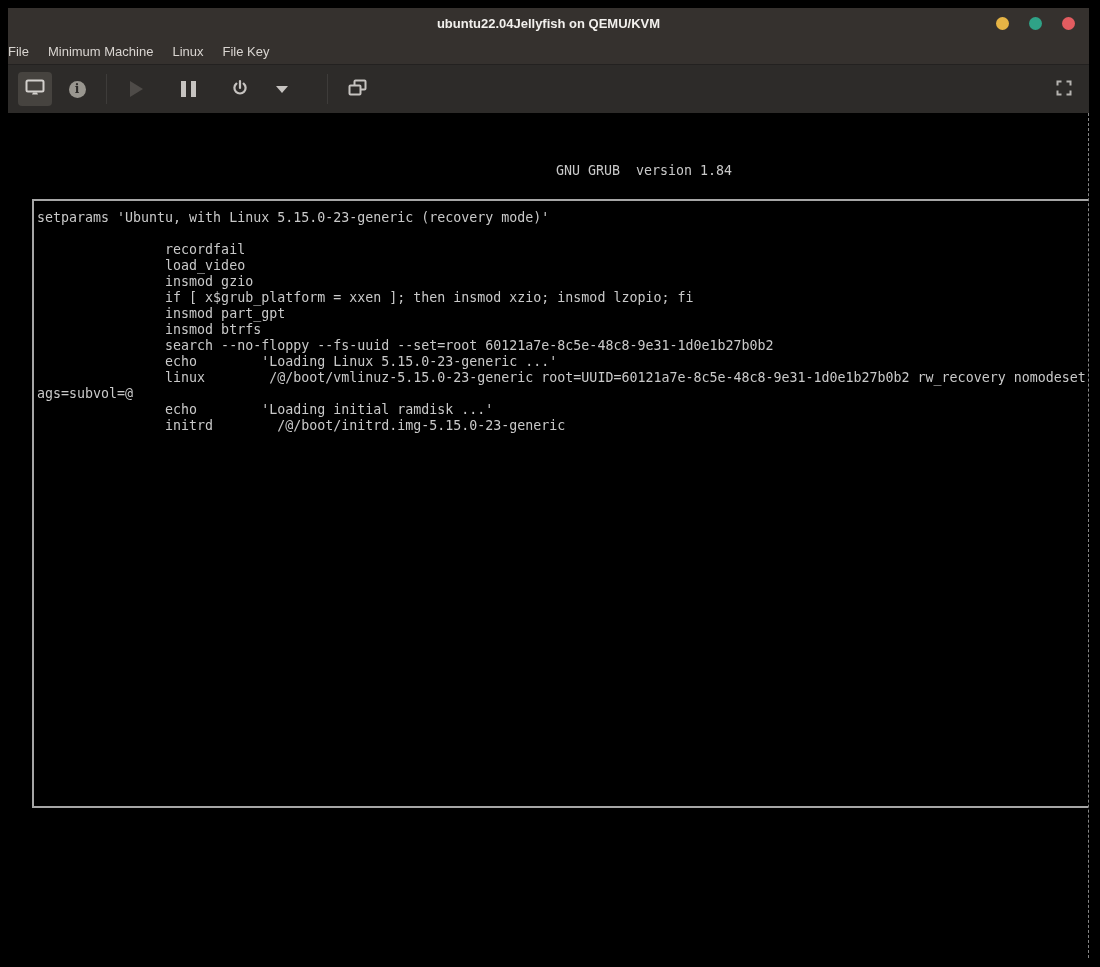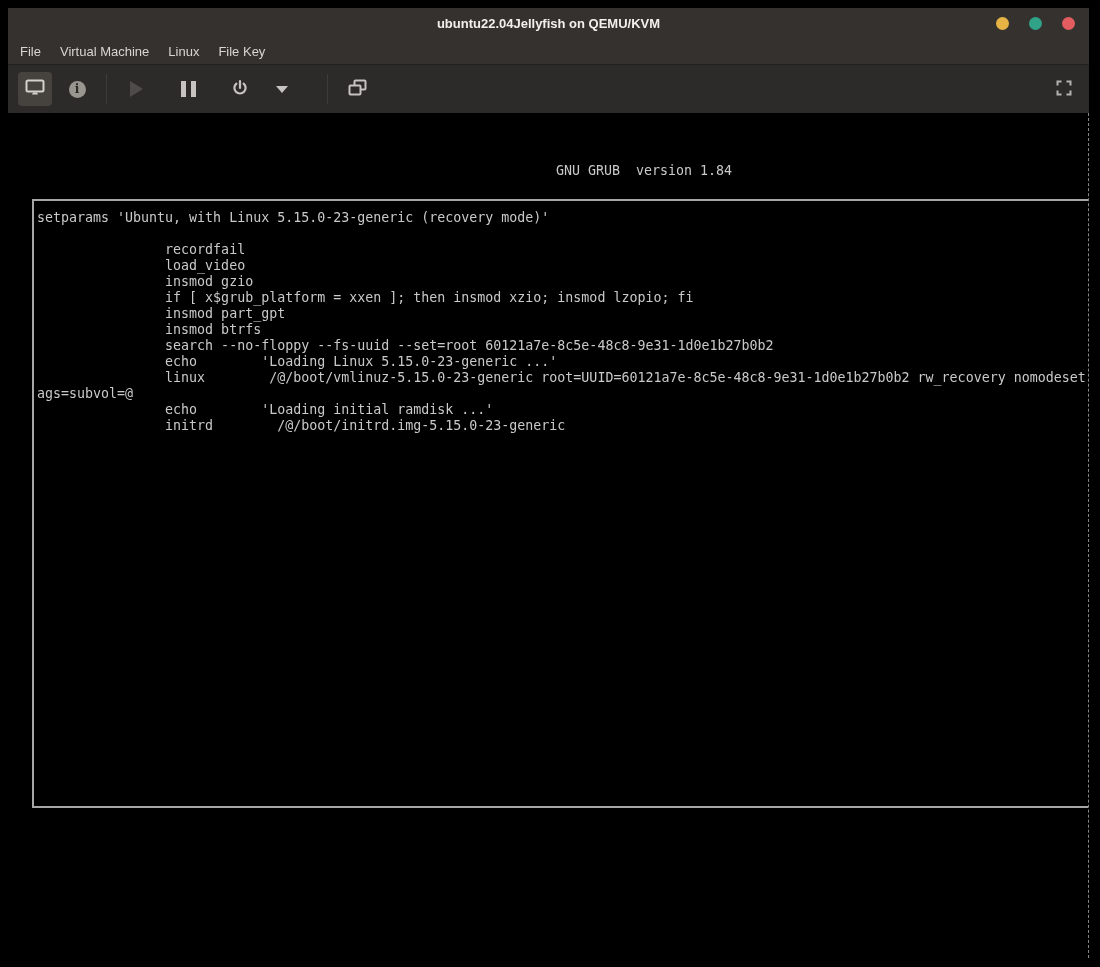--- a/index.html
+++ b/index.html
@@ -13,21 +13,21 @@
   .chrome { position:absolute; left:8px; top:8px; width:1081px; }
   .titlebar {
     height:30px; background:#35312e; position:relative;
     display:flex; align-items:center; justify-content:center;
   }
   .title { color:#f2f0ed; font-size:13px; font-weight:bold; }
   .dots { position:absolute; right:14px; top:0; height:30px; display:flex; align-items:center; gap:20px; }
   .dot { width:13px; height:13px; border-radius:50%; }
   .menubar {
     height:26px; background:#35312e; display:flex; align-items:center;
-    padding-left:12px; gap:19px;
+    gap:19px;
   }
   .menu-item { color:#d9d5d1; font-size:13px; cursor:default; }
   .toolbar {
     height:49px; background:#2d2b29; border-top:1px solid #232120;
     display:flex; align-items:center; padding-left:10px;
   }
   .tb-btn {
     width:34px; height:34px; border-radius:4px; background:transparent; border:none;
     display:flex; align-items:center; justify-content:center; flex:0 0 auto;
   }
@@ -78,21 +78,21 @@
     <span class="title">ubuntu22.04Jellyfish on QEMU/KVM</span>
     <span class="dots">
       <span class="dot" id="dot-min" style="background: rgb(230, 180, 69);"></span>
       <span class="dot" id="dot-max" style="background: rgb(47, 162, 135);"></span>
       <span class="dot" id="dot-close" style="background: rgb(226, 92, 96);"></span>
     </span>
   </div>
 
   <div class="menubar">
     <span class="menu-item">File</span>
-    <span class="menu-item">Virtual Machine</span>
+    <span class="menu-item">Minimum Machine</span>
     <span class="menu-item">Linux</span>
     <span class="menu-item">File Key</span>
   </div>
 
   <div class="toolbar">
     <button class="tb-btn active m-r8">
       <span>
         <svg width="20" height="17" viewBox="0 0 20 17">
           <rect x="1.5" y="1.5" width="17" height="11" rx="1.5" fill="none" stroke="#d4d1ce" stroke-width="2"></rect>
           <path d="M7 15.5 L13 15.5 L12 13.5 L8 13.5 Z" fill="#d4d1ce"></path>

